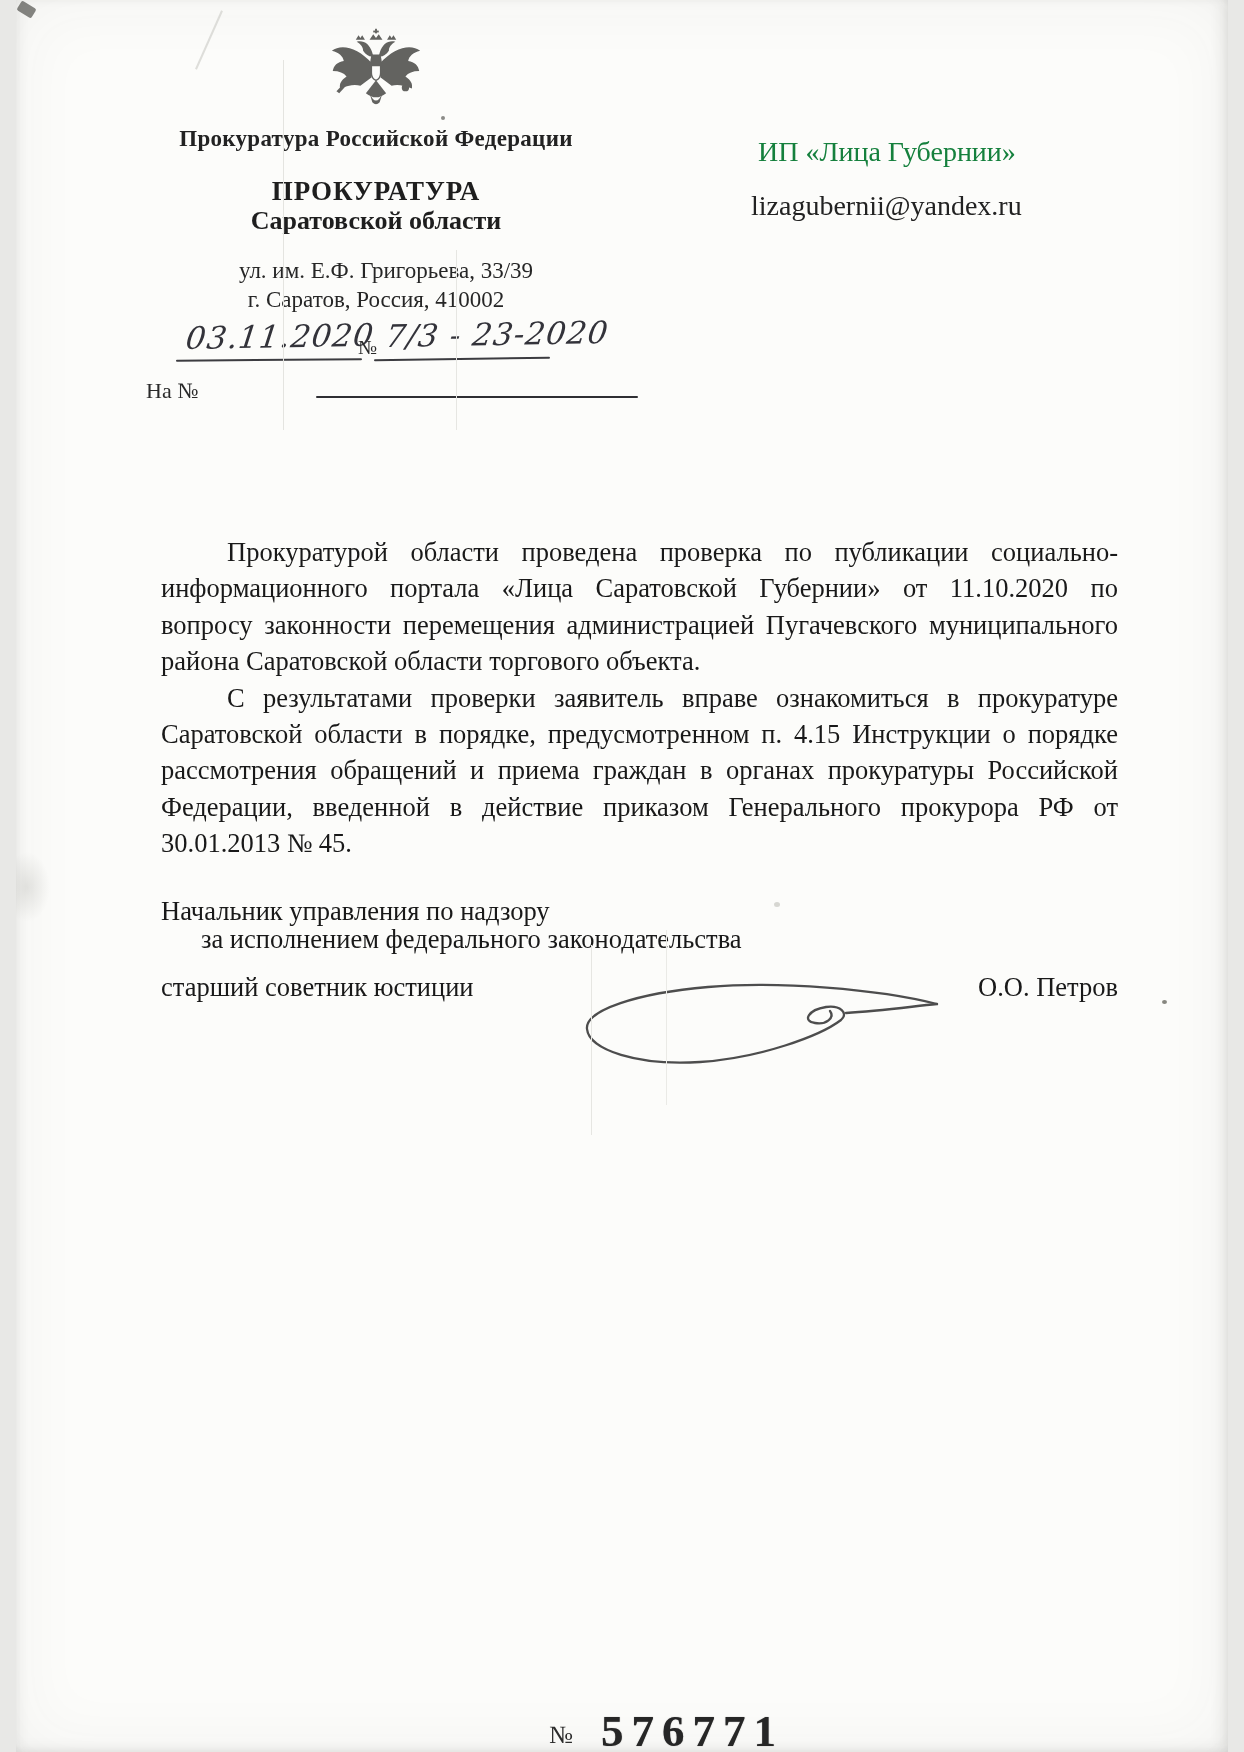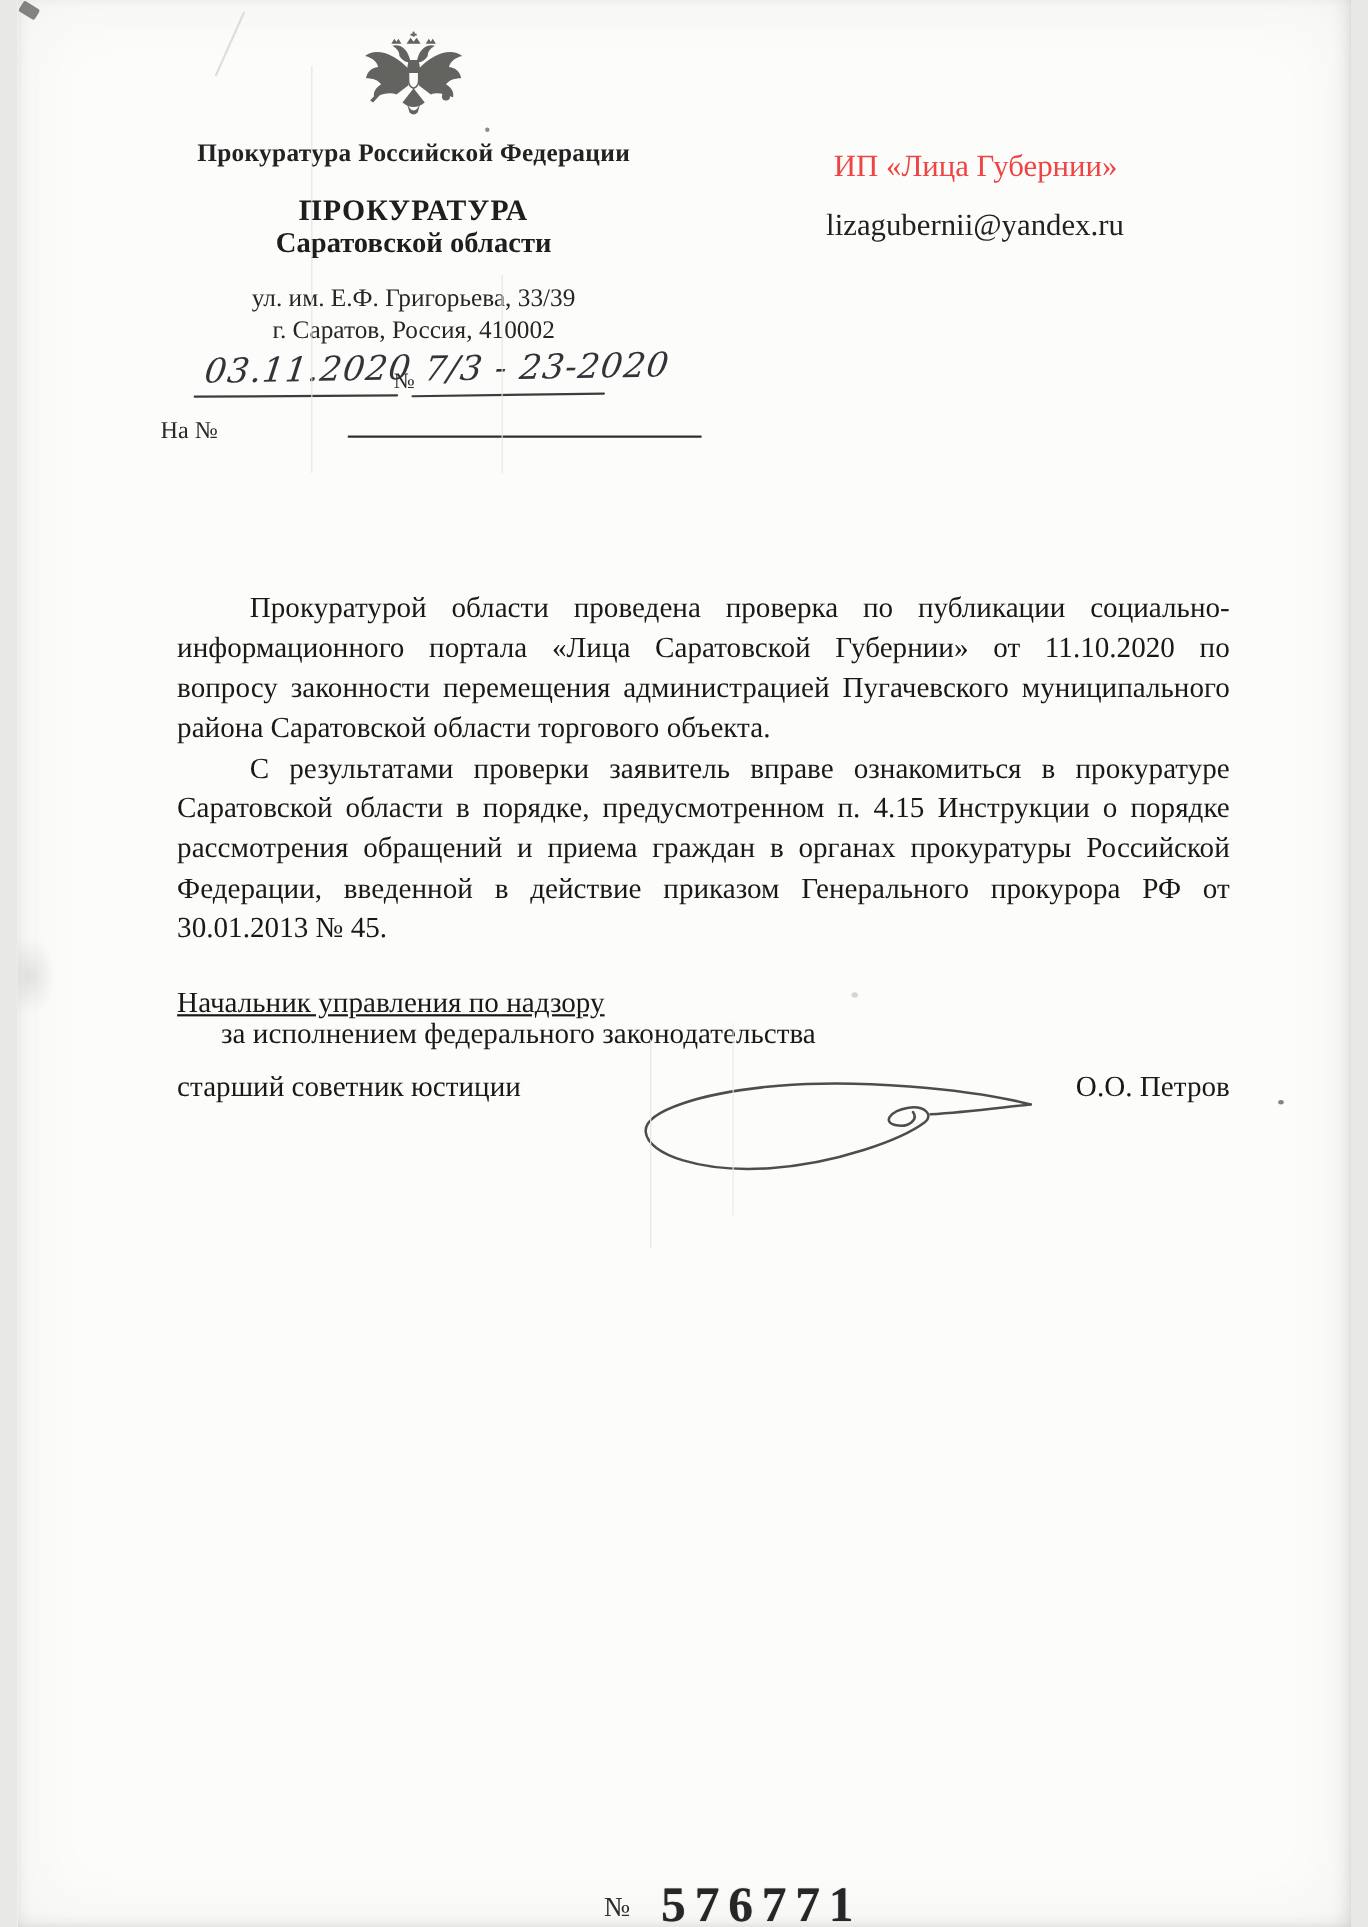--- a/index.html
+++ b/index.html
@@ -16,51 +16,51 @@
       inset -10px 0 18px -10px rgba(50,50,45,0.18),
       inset 8px 0 14px -8px rgba(50,50,45,0.10),
       inset 0 -10px 16px -10px rgba(50,50,45,0.10);
   }
   
   .lh{position:absolute;left:140px;top:0;width:440px;text-align:center;}
   .emblem{position:absolute;left:174px;top:28px;width:92px;height:88px;}
   .lh-parent{position:absolute;left:0;top:126px;width:440px;font-weight:bold;font-size:23px;letter-spacing:.3px;color:#222;}
   .lh-name1{position:absolute;left:0;top:176px;width:440px;font-weight:bold;font-size:27px;letter-spacing:1px;color:#1e1e1e;}
   .lh-name2{position:absolute;left:0;top:206px;width:440px;font-weight:bold;font-size:26px;color:#1e1e1e;}
-  .lh-addr1{position:absolute;left:0;top:258px;width:440px;font-size:23px;color:#262626;}
+  .lh-addr1{position:absolute;left:10px;top:258px;width:440px;font-size:23px;color:#262626;}
   .lh-addr2{position:absolute;left:0;top:287px;width:440px;font-size:23px;color:#262626;}
   
   .hand{
     font-style:italic;
     font-family:"DejaVu Serif","Liberation Serif",serif;
     color:#33333a;
     transform:skewX(-8deg) rotate(-1deg);
     transform-origin:left bottom;
     letter-spacing:1px;
     white-space:nowrap;
   }
   .ref-date{position:absolute;left:168px;top:320px;font-size:31px;}
   .ref-no-label{position:absolute;left:342px;top:336px;font-size:20px;color:#2a2a2a;}
   .ref-number{position:absolute;left:368px;top:318px;font-size:31px;}
   .u-line{position:absolute;height:2px;background:#3c3c40;border-radius:1px;}
   .ul-date{left:160px;top:359px;width:186px;transform:rotate(-.4deg);}
   .ul-num{left:358px;top:358px;width:176px;transform:rotate(-.8deg);}
   .reply-label{position:absolute;left:130px;top:378px;font-size:22px;color:#2a2a2a;text-align:right;}
   .ul-reply{left:300px;top:396px;width:322px;background:#2f2f33;}
   
-  .rcp-name{position:absolute;left:742px;top:136px;font-size:28px;color:#ef4444;text-align:center;}
+  .rcp-name{position:absolute;left:742px;top:136px;font-size:28px;color:#15803d;text-align:center;}
   .rcp-email{position:absolute;left:735px;top:190px;font-size:28px;color:#222;}
   
   .body-text{position:absolute;left:145px;top:534px;width:957px;font-size:26.5px;line-height:36.4px;color:#191919;}
   .para{margin:0;}
   .bline{text-align:justify;text-align-last:justify;}
   .bline.last{text-align-last:left;}
   .bline.first{text-indent:66px;}
   
-  .sig-t1{position:absolute;left:145px;top:896px;font-size:26.5px;color:#191919;text-decoration:underline;}
+  .sig-t1{position:absolute;left:145px;top:896px;font-size:26.5px;color:#191919;}
   .sig-t2{position:absolute;left:145px;top:924px;font-size:26.5px;color:#191919;margin-left:40px;}
   .sig-rank{position:absolute;left:145px;top:972px;font-size:26.5px;color:#191919;}
   .sig-name{position:absolute;left:802px;top:972px;width:300px;text-align:right;font-size:26.5px;color:#191919;}
   .sig-swoosh{position:absolute;left:562px;top:976px;width:362px;height:98px;}
   
   .stamp-label{position:absolute;left:533px;top:1721px;font-size:25px;color:#2c2c2c;}
   .stamp-number{position:absolute;left:585px;top:1705px;font-size:45px;font-weight:bold;letter-spacing:8px;color:#262626;text-shadow:0 0 1px rgba(40,40,40,.55);}
   
   .artifact{position:absolute;pointer-events:none;}
   .corner-mark{left:2px;top:4px;width:17px;height:11px;background:#5c5c58;border-radius:2px;transform:rotate(32deg);opacity:.75;}

